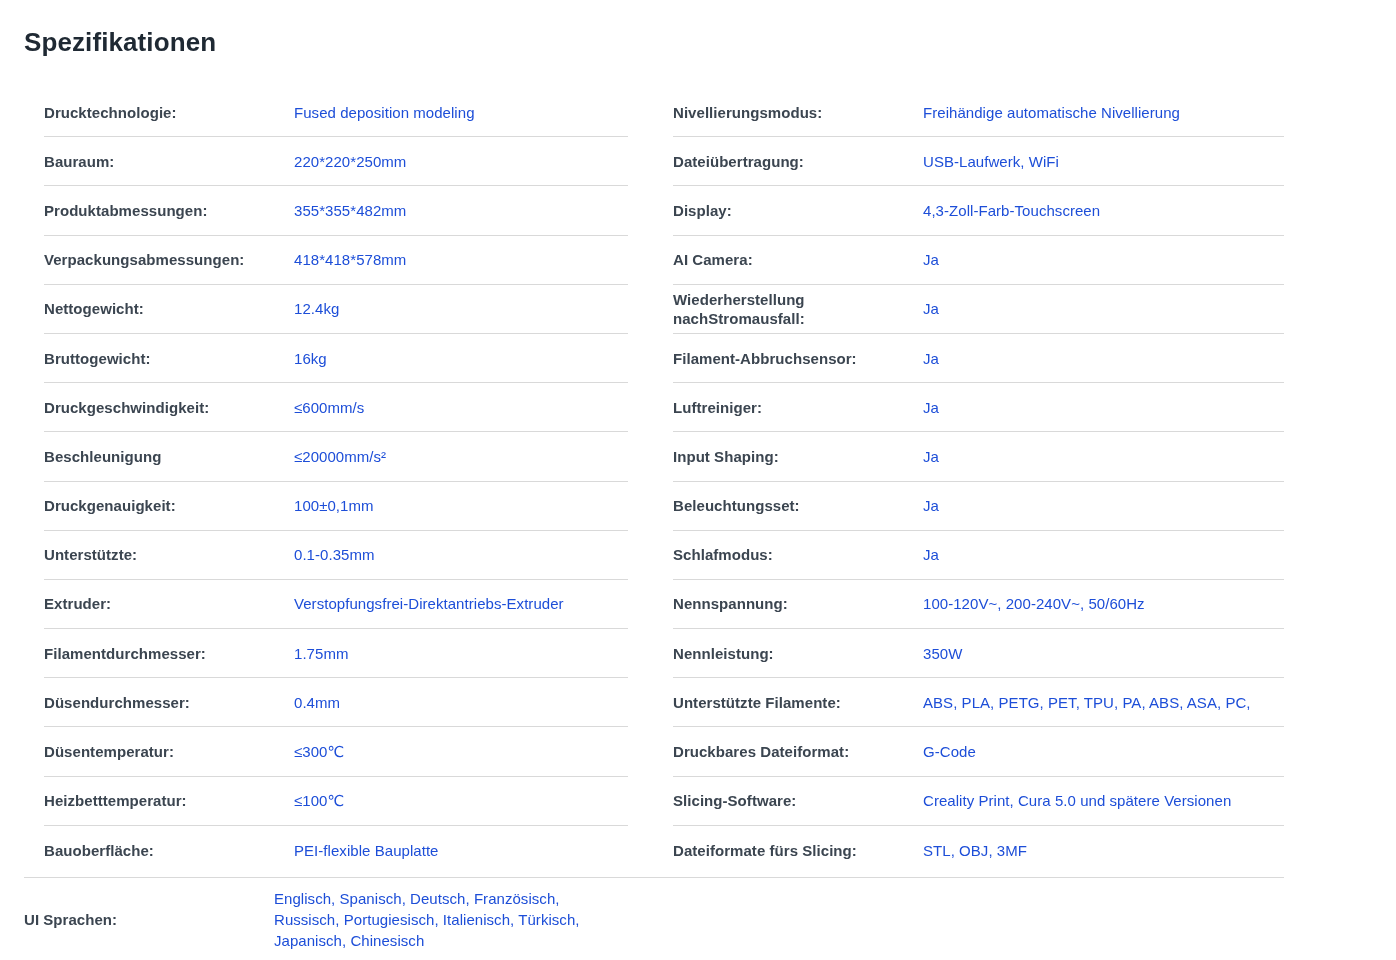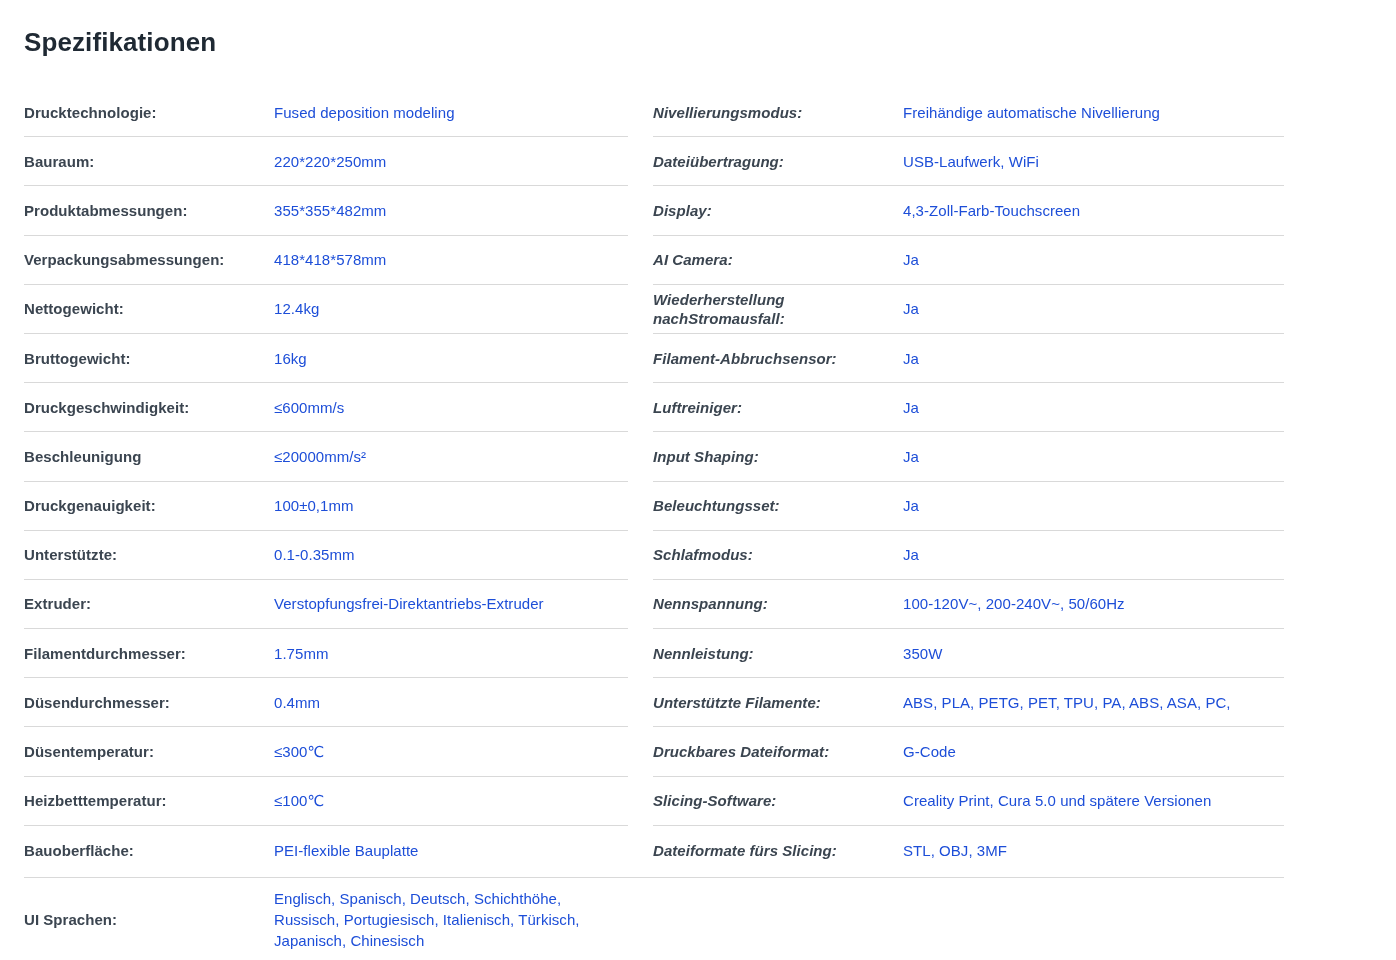--- a/index.html
+++ b/index.html
@@ -63,41 +63,42 @@
     width: 631px;
   }
 
   .spec-row {
     display: flex;
     flex-direction: row;
     align-items: center;
     min-height: 49.2px;
     border-bottom: 1px solid #d9d9d9;
     box-sizing: border-box;
+    margin-left: 20px;
   }
   .spec-row:first-child {
     border-top: none;
   }
   .spec-row.no-border {
     border-bottom: none;
     align-items: center;
   }
 
   .spec-label {
     flex: 0 0 auto;
     font-size: 15px;
     line-height: 19px;
     font-weight: 700;
     color: #3b4550;
     letter-spacing: 0.05px;
     padding-right: 8px;
     box-sizing: border-box;
   }
   .col-left .spec-label { width: 250px; }
-  .col-right .spec-label { width: 250px; font-style: italic; }
+  .col-right .spec-label { width: 250px; }
 
   .spec-value {
     flex: 1 1 auto;
     font-size: 15px;
     line-height: 19px;
     font-weight: 400;
     color: #1d4ed8;
     letter-spacing: 0.05px;
   }
   .spec-value .vline { display: block; }
@@ -295,21 +296,21 @@
         <div class="spec-row no-border">
           <div class="spec-label">Dateiformate fürs Slicing:</div>
           <div class="spec-value">STL, OBJ, 3MF</div>
         </div>
 
       </div>
 
       <div class="full-row">
         <div class="spec-label">UI Sprachen:</div>
         <div class="spec-value">
-            <span class="vline">Englisch, Spanisch, Deutsch, Schichthöhe,</span>
+            <span class="vline">Englisch, Spanisch, Deutsch, Französisch,</span>
             <span class="vline">Russisch, Portugiesisch, Italienisch, Türkisch,</span>
             <span class="vline">Japanisch, Chinesisch</span>
           </div>
       </div>
 
     </div>
   </div>
 
 </div>
 

